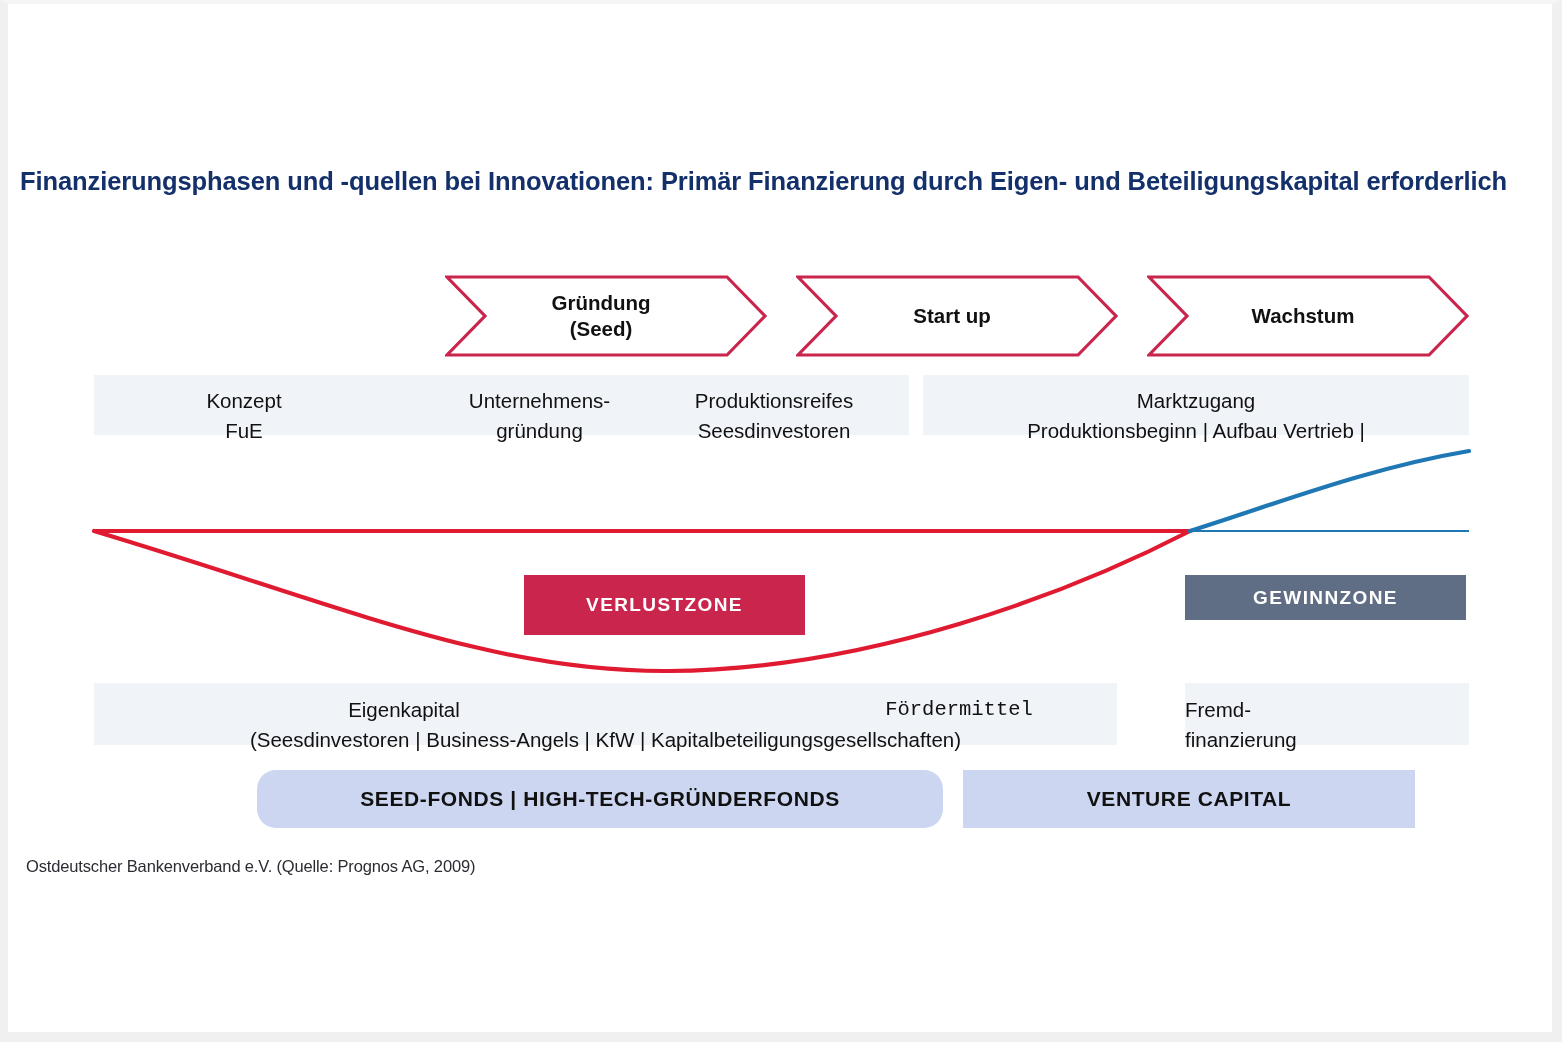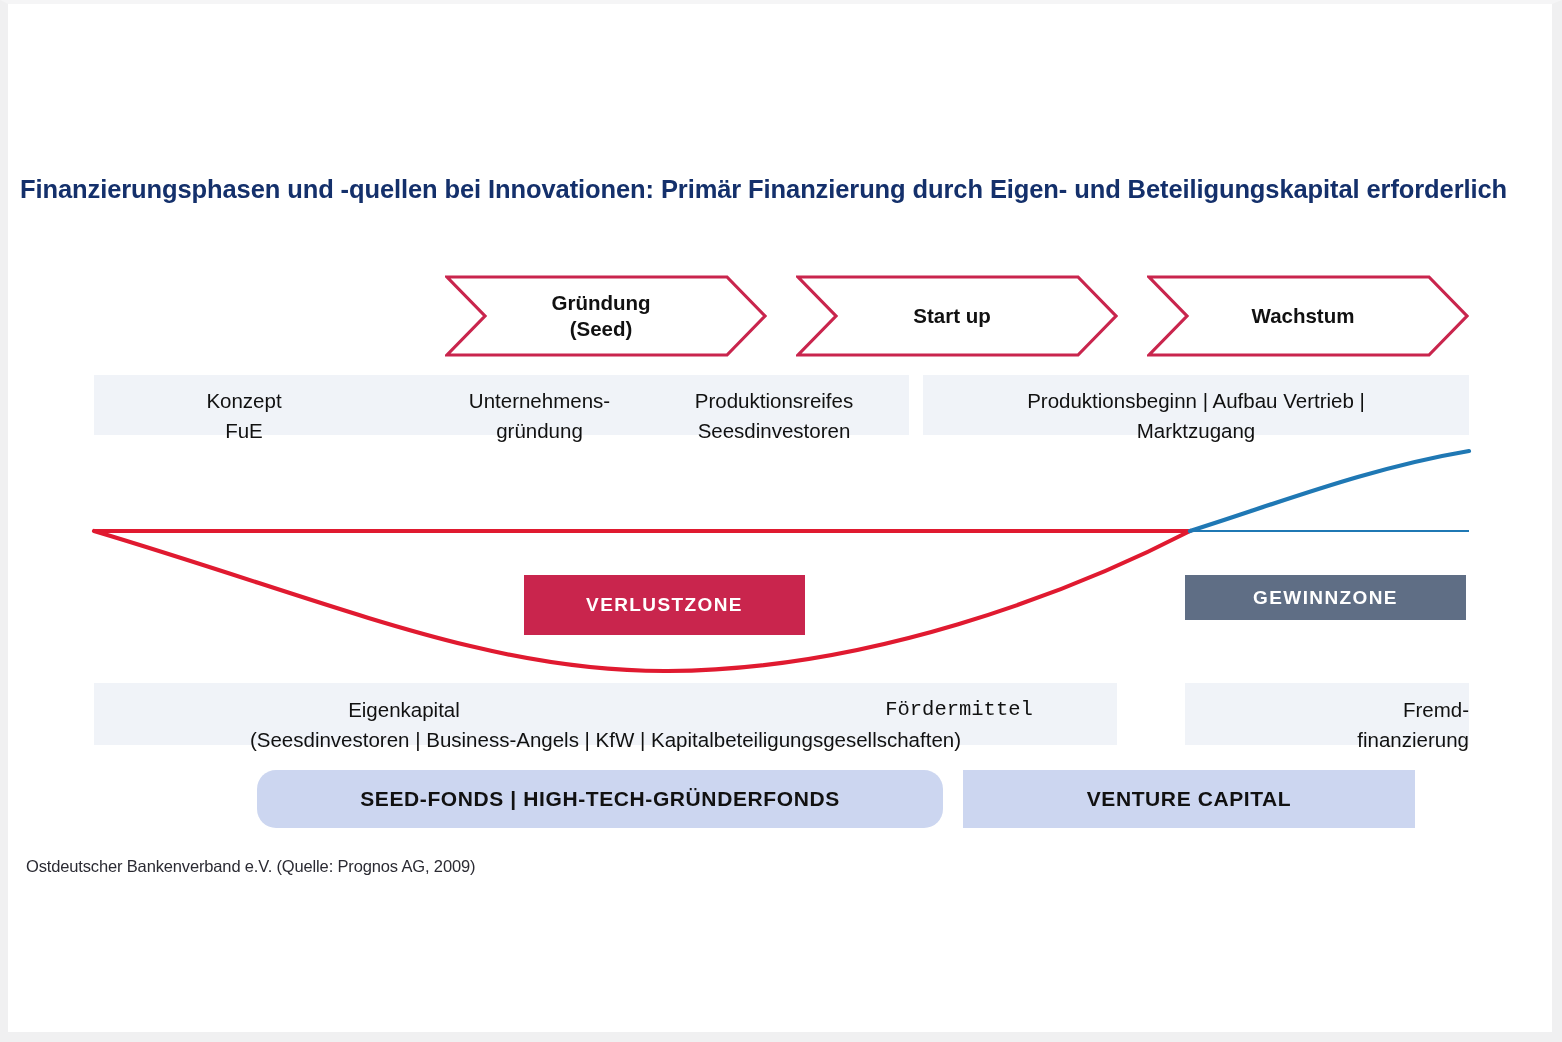--- a/index.html
+++ b/index.html
@@ -29,21 +29,21 @@
     position: relative;
     width: 1544px;
     height: 1028px;
     background: #ffffff;
   }
 
   
   #title {
     position: absolute;
     left: 12px;
-    top: 168px;
+    top: 160px;
     width: 1525px;
     color: #14306b;
     font-size: 25.5px;
     font-weight: bold;
     line-height: 35px;
     letter-spacing: -0.1px;
   }
 
   
   .chev {
@@ -171,22 +171,22 @@
       <div>Unternehmens-</div>
       <div>gründung</div>
     </div>
     <div class="infocell" style="left:545px; width:270px;">
       <div>Produktionsreifes</div>
       <div>Seesdinvestoren</div>
     </div>
   </div>
 
   <div class="infobox" style="left:915px; top:371px; width:546px; height:60px; text-align:center; padding-top:11px;">
+    <div>Marktzugang</div>
     <div>Produktionsbeginn | Aufbau Vertrieb |</div>
-    <div>Marktzugang</div>
   </div>
 
   <div id="chart">
     <svg width="1544" height="250" viewBox="0 0 1544 250">
 
       <line x1="86" y1="97" x2="1182" y2="97" stroke="#e01a30" stroke-width="4.2"></line>
 
       <line x1="1182" y1="97" x2="1461" y2="97" stroke="#1f78b4" stroke-width="2.2"></line>
 
       <path d="M 86 97 C 330 170, 480 238, 660 237 C 860 236, 1060 160, 1182 97" fill="none" stroke="#e01a30" stroke-width="4.2" stroke-linecap="round"></path>
@@ -207,21 +207,21 @@
       <span>Eigenkapital</span>
     </div>
     <div class="infocell" style="left:710px; width:310px; top:12px;font-family:Liberation Mono, monospace;">
       <span>Fördermittel</span>
     </div>
     <div class="infocell" style="left:0px; width:1023px; top:42px;">
       <span>(Seesdinvestoren | Business-Angels | KfW | Kapitalbeteiligungsgesellschaften)</span>
     </div>
   </div>
 
-  <div class="infobox" style="left:1177px; top:679px; width:284px; height:62px; text-align:right; padding-top:12px;">
+  <div class="infobox" style="left:1177px; top:679px; width:284px; height:62px; text-align:left; padding-top:12px;">
     <div>Fremd-</div>
     <div>finanzierung</div>
   </div>
 
   <div class="fundbar" style="left:249px; top:766px; width:686px; height:58px;border-radius:19px;">
     <span>SEED-FONDS | HIGH-TECH-GRÜNDERFONDS</span>
   </div>
   <div class="fundbar" style="left:955px; top:766px; width:452px; height:58px;">
     <span>VENTURE CAPITAL</span>
   </div>

